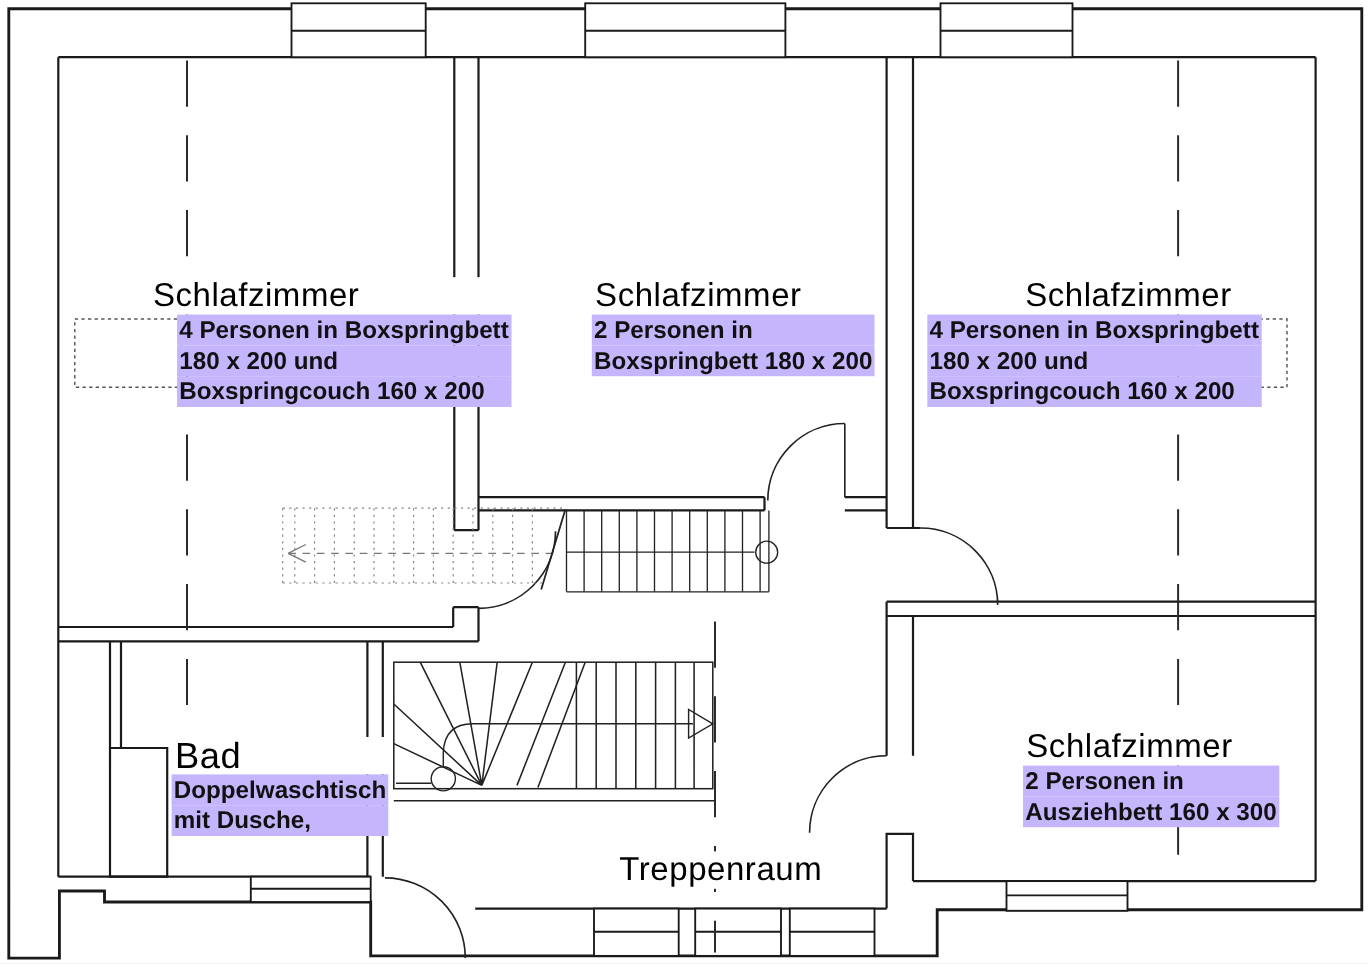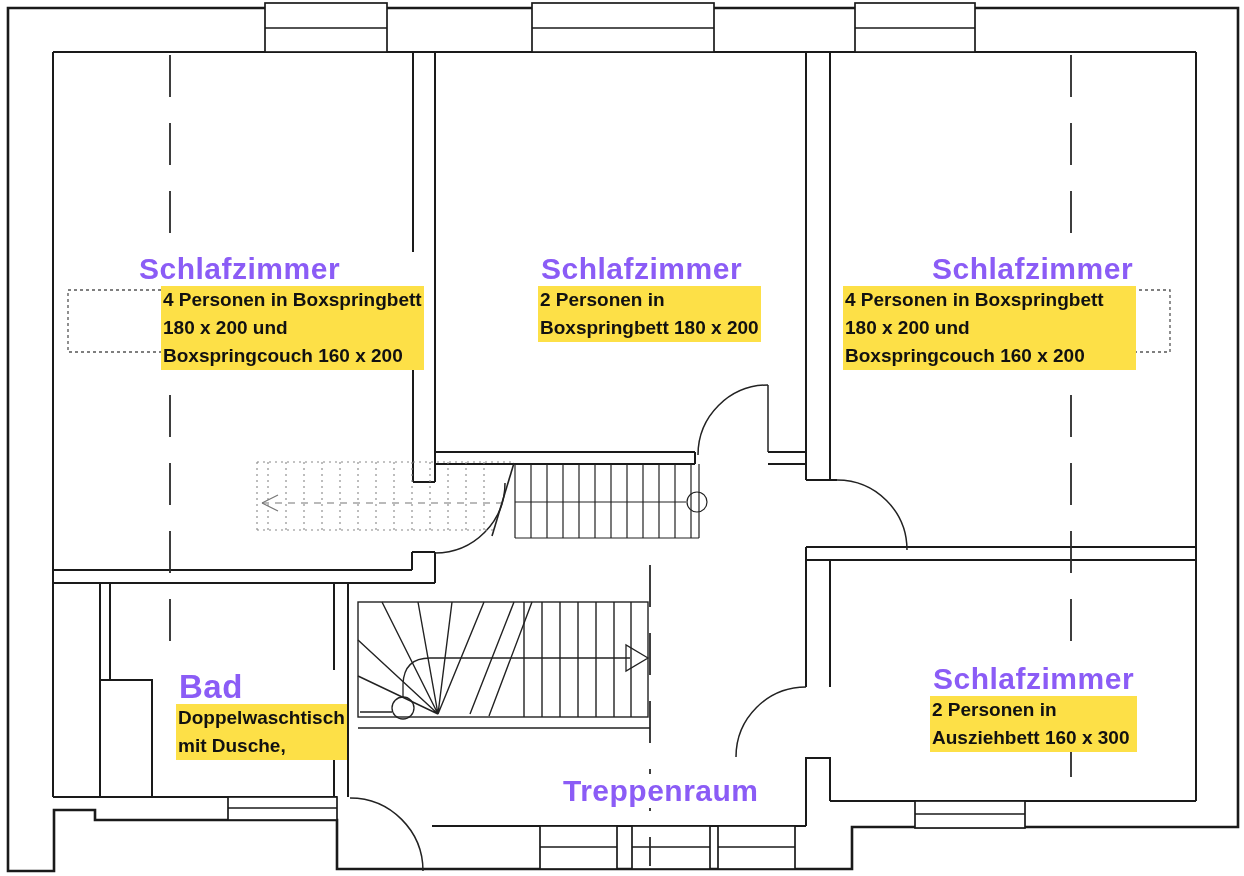--- a/index.html
+++ b/index.html
@@ -3,27 +3,27 @@
 <meta charset="utf-8">
 <style>
   html,body{margin:0;padding:0;background:#e8e8e8;}
   .plan{
     position:relative;width:1244px;height:876px;background:#ffffff;
     font-family:"Liberation Sans", sans-serif;overflow:hidden;
   }
   .plan svg{position:absolute;left:0;top:0;}
   .room-label{position:absolute;color:#1b1b1b;}
   .room-title{
-    font-size:30px;font-weight:700;letter-spacing:0.5px;color:#8b5cf6;
+    font-size:30px;font-weight:400;letter-spacing:0.5px;color:#000000;
     background:#fff;padding:0 3px;white-space:nowrap;line-height:34px;
   }
   .room-title.big{font-size:33px;}
   .room-sub{
-    font-size:19px;font-weight:700;line-height:28px;color:#111;
-    background:#fde047;padding:0 2px;white-space:nowrap;
+    font-size:22px;font-weight:700;line-height:28px;color:#111;
+    background:#c4b5fd;padding:0 2px;white-space:nowrap;
   }
 </style>
 </head>
 <body>
 
 <div class="plan">
 
   <svg width="1244" height="876" viewBox="0 0 1244 876">
 
     <path d="M8,8 H1238 V827 H852 V869 H337 V820 H95 V810 H54 V871 H8 Z" fill="none" stroke="#1a1a1a" stroke-width="2.6"></path>
@@ -178,21 +178,21 @@
   </div>
 
   <div class="room-label" style="left:930px;top:662px;">
     <div class="room-title">Schlafzimmer</div>
     <div>
       <div class="room-sub">2 Personen in</div>
       <div class="room-sub">Ausziehbett 160 x 300</div>
     </div>
   </div>
 
-  <div class="room-label" style="left:176px;top:670px;">
+  <div class="room-label" style="left:156px;top:670px;">
     <div class="room-title big">Bad</div>
     <div>
       <div class="room-sub">Doppelwaschtisch</div>
       <div class="room-sub">mit Dusche,</div>
     </div>
   </div>
 
   <div class="room-label" style="left:560px;top:774px;">
     <div class="room-title">Treppenraum</div>
   </div>

